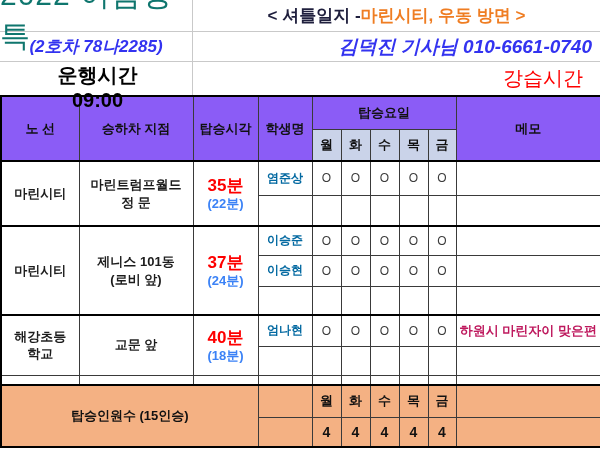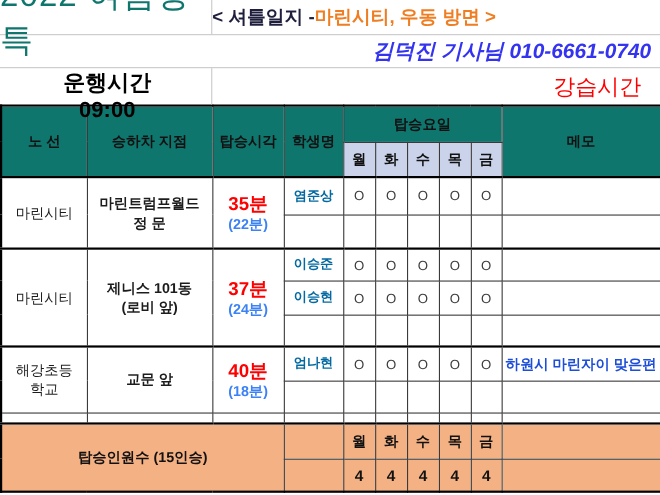--- a/index.html
+++ b/index.html
@@ -6,54 +6,54 @@
   body{width:600px;height:450px;font-family:"Liberation Sans","DejaVu Sans",sans-serif;overflow:hidden;}
   .sheet{position:relative;width:600px;height:450px;background:#ffffff;}
 
   
   .toprow{display:flex;width:600px;box-sizing:border-box;}
   .r1{height:32px;border-bottom:1px solid #c9c9c9;}
   .r2{height:30px;border-bottom:1px solid #c9c9c9;}
   .r3{height:33px;}
   .cell-left{width:193px;box-sizing:border-box;border-right:1px solid #c9c9c9;
              display:flex;align-items:center;justify-content:center;}
-  .cell-right{flex:1;display:flex;align-items:center;}
+  .cell-right{flex:1;display:flex;align-items:center;justify-content:center;}
   .title-txt{color:#0f766e;font-weight:normal;font-size:30px;letter-spacing:1px;}
   .route-navy{color:#1f1f3d;font-weight:bold;font-size:17px;}
   .route-orange{color:#ef7d22;font-weight:bold;font-size:17px;}
   .blue-it{color:#3333f0;font-weight:bold;font-style:italic;}
   .bus-txt{font-size:17px;}
   .driver-txt{font-size:19px;justify-content:flex-end;padding-right:8px;}
   .optime{justify-content:flex-start;padding-left:3px;color:#000;font-weight:bold;font-size:20px;flex-direction:column;}
   .lesson{justify-content:flex-end;padding-right:5px;color:#fe0000;font-weight:normal;font-size:20px;}
   .tgap{display:inline-block;width:12px;}
 
   
   table{border-collapse:collapse;table-layout:fixed;width:600px;margin:0;}
   table.main{border:2px solid #000;}
   td,th{border:1px solid #3a3a3a;padding:0;margin:0;text-align:center;vertical-align:middle;
         overflow:hidden;font-size:12px;color:#1c1c1c;}
-  th{background:#0f766e;font-size:13px;font-weight:bold;color:#111;}
+  th{background:#8b5cf6;font-size:13px;font-weight:bold;color:#111;}
   th.dayhead{background:#cad3e9;}
   tr.hA{height:33px;} tr.hB{height:32px;}
   tr.hB th{border-bottom:2px solid #000;}
   tr.s1{height:34px;} tr.s2{height:31px;} tr.s3{height:29px;} tr.s4{height:31px;}
   tr.s5{height:29px;} tr.s6{height:31px;} tr.s7{height:29px;}
   tr.gstart td{border-top:2px solid #000;}
   tr.sdiv td{border-top:1px solid #9c9c9c;}
   tr.spacer{height:10px;}
   tr.spacer td{border-top:1px solid #9c9c9c;border-bottom:2px solid #000;}
   .stop-cell{white-space:pre-line;font-size:13px;font-weight:bold;line-height:1.35;}
-  .route-cell{font-size:13px;font-weight:normal;white-space:pre-line;line-height:1.35;}
+  .route-cell{font-size:13px;font-weight:bold;white-space:pre-line;line-height:1.35;}
   .time-main{color:#fe0000;font-weight:bold;font-size:17px;line-height:1.25;}
   .time-sub{color:#3b82f6;font-weight:bold;font-size:13px;line-height:1.2;}
   .name-cell{font-size:12px;font-weight:bold;color:#0369a1;}
   .mark-cell{font-size:12px;color:#3c3c3c;}
   .memo-cell{font-size:12px;}
-  .memo-red{color:#1d4ed8;font-weight:bold;font-size:13px;}
+  .memo-red{color:#be185d;font-weight:bold;font-size:13px;}
 
   
   tr.fA{height:32px;} tr.fB{height:30px;}
   tr.fA td,tr.fB td{background:#f4b183;}
   tr.fA td{border-top:2px solid #000;}
   .foot-label{font-size:13px;font-weight:bold;color:#111;}
   .foot-day{font-size:13px;font-weight:bold;color:#111;}
   .foot-count{font-size:14px;font-weight:bold;color:#111;}
 </style>
 </head>
@@ -65,20 +65,21 @@
     <div class="cell-left">
       <span class="title-txt">2022 여름방특</span>
     </div>
     <div class="cell-right">
       <span class="route-navy">&lt; 셔틀일지 - </span>
       <span class="route-orange">마린시티, 우동 방면 &gt;</span>
     </div>
   </div>
 
   <div class="toprow r2">
+    <div class="cell-left blue-it bus-txt">(2호차 78나2285)</div>
     <div class="cell-right blue-it driver-txt">김덕진 기사님  010-6661-0740</div>
   </div>
 
   <div class="toprow r3">
     <div class="cell-left optime">
       <span>운행시간</span>
         <span class="tgap"></span>
       <span>09:00</span>
     </div>
     <div class="cell-right lesson">

